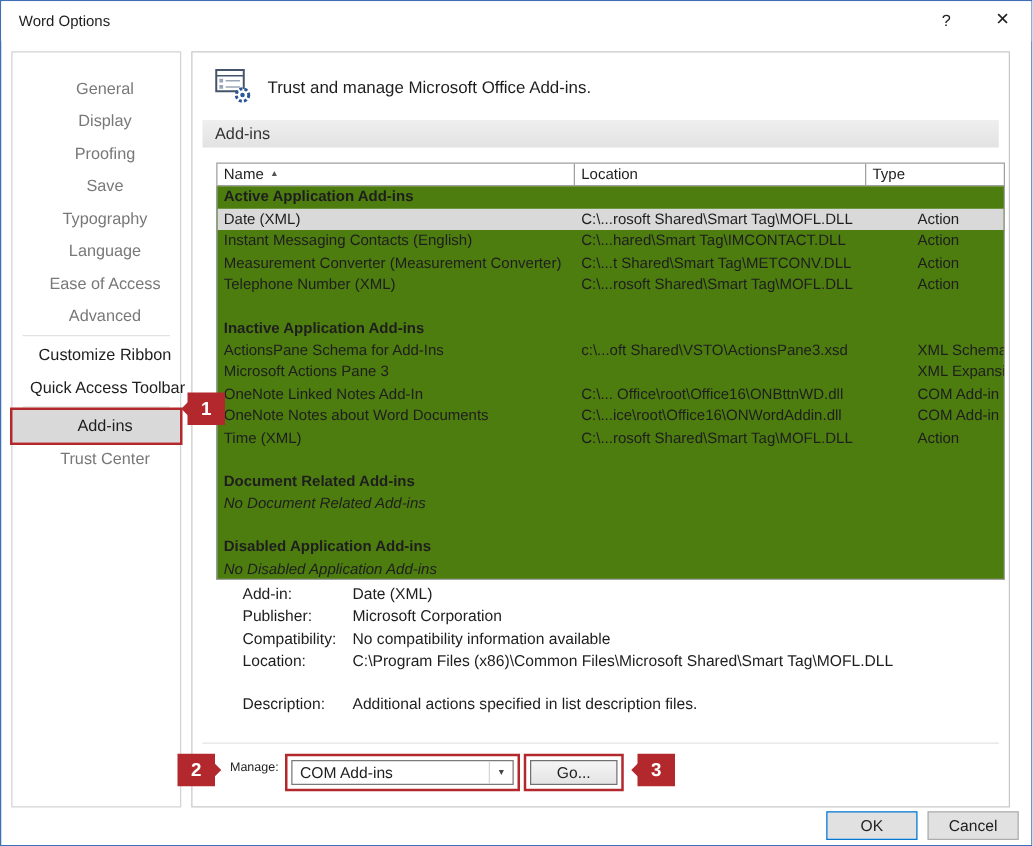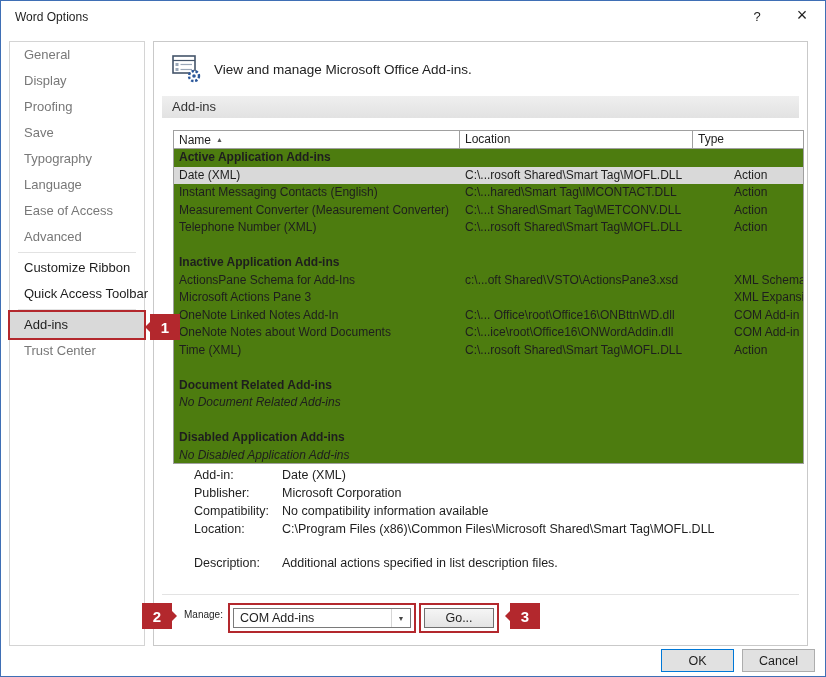--- a/index.html
+++ b/index.html
@@ -10,21 +10,21 @@
   }
   .dialog { position:absolute; inset:0; border:1px solid var(--accent_border,#3f6fb5); box-sizing:border-box; background:#fff; }
 
   
   .titlebar { position:absolute; top:0; left:0; right:0; height:32px; background:#fff; }
   .title { position:absolute; left:14px; top:9px; font-size:12px; }
   .tb-help { position:absolute; right:58px; top:8px; font-size:13px; color:#222; width:20px; text-align:center; cursor:default; }
   .tb-close { position:absolute; right:12px; top:4px; font-size:18px; color:#222; width:22px; text-align:center; cursor:default; }
 
   
-  .sidebar { position:absolute; left:8px; top:40px; width:136px; height:605px; border:1px solid #d4d4d4; box-sizing:border-box; padding-top:0; background:#fff; }
+  .sidebar { position:absolute; left:8px; top:40px; width:136px; height:605px; border:1px solid #d4d4d4; box-sizing:border-box; padding-top:16px; background:#fff;text-align:center; }
   .side-item { height:26px; line-height:26px; padding-left:14px; font-size:13px; white-space:nowrap; }
   .side-item.muted { color:#787878; }
   .side-item.selected { background:var(--selection,#d9d9d9); color:#1e1e1e; outline:2px solid var(--annotation,#b3282d); position:relative; z-index:2; }
   .side-divider { height:1px; background:#e2e2e2; margin:2px 8px; }
 
   
   .main { position:absolute; left:152px; top:40px; width:655px; height:605px; border:1px solid #c9c9c9; box-sizing:border-box; background:#fff; }
   .panel-header { position:absolute; left:16px; top:8px; height:38px; display:flex; align-items:center; gap:12px; font-size:13.5px; }
   .section-bar { position:absolute; left:8px; top:54px; right:8px; height:22px; line-height:22px; padding-left:10px; box-sizing:border-box; background:linear-gradient(#efefef,#e2e2e2); color:#333; font-size:13px; }
 
@@ -114,21 +114,21 @@
           <rect x="3" y="4" width="22" height="17" fill="#fff" stroke="#44546a" stroke-width="1.6"></rect>
           <line x1="3" y1="8.5" x2="25" y2="8.5" stroke="#44546a" stroke-width="1.2"></line>
           <rect x="5.5" y="11" width="3" height="3" fill="#9aa7b8"></rect>
           <rect x="5.5" y="16" width="3" height="3" fill="#9aa7b8"></rect>
           <line x1="10.5" y1="12.5" x2="22" y2="12.5" stroke="#9aa7b8" stroke-width="1.2"></line>
           <line x1="10.5" y1="17.5" x2="22" y2="17.5" stroke="#9aa7b8" stroke-width="1.2"></line>
           <circle cx="24" cy="24" r="5" fill="#fff" stroke="#2b579a" stroke-width="2.4" stroke-dasharray="2.4 1.7"></circle>
           <circle cx="24" cy="24" r="1.8" fill="#2b579a"></circle>
         </svg>
       </span>
-      <span>View and manage Microsoft Office Add-ins.</span>
+      <span>Trust and manage Microsoft Office Add-ins.</span>
     </div>
 
     <div class="section-bar">Add-ins</div>
 
     <div class="table">
       <div class="thead">
         <div class="th th-name"><span>Name</span><span class="sort">▲</span></div>
         <div class="th th-loc">Location</div>
         <div class="th th-type">Type</div>
       </div>

